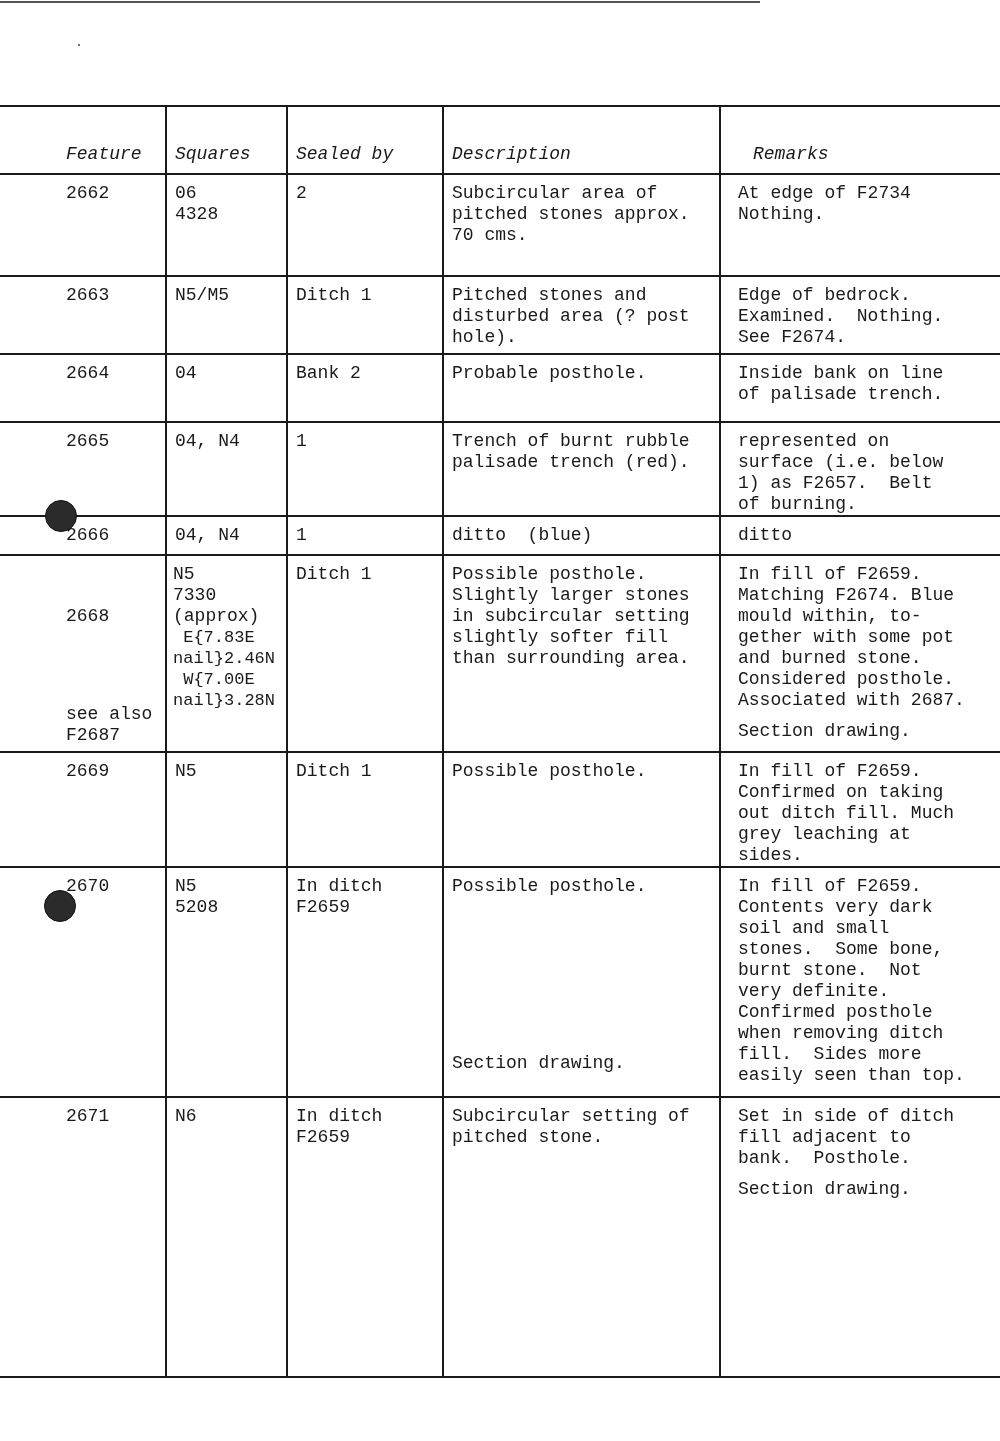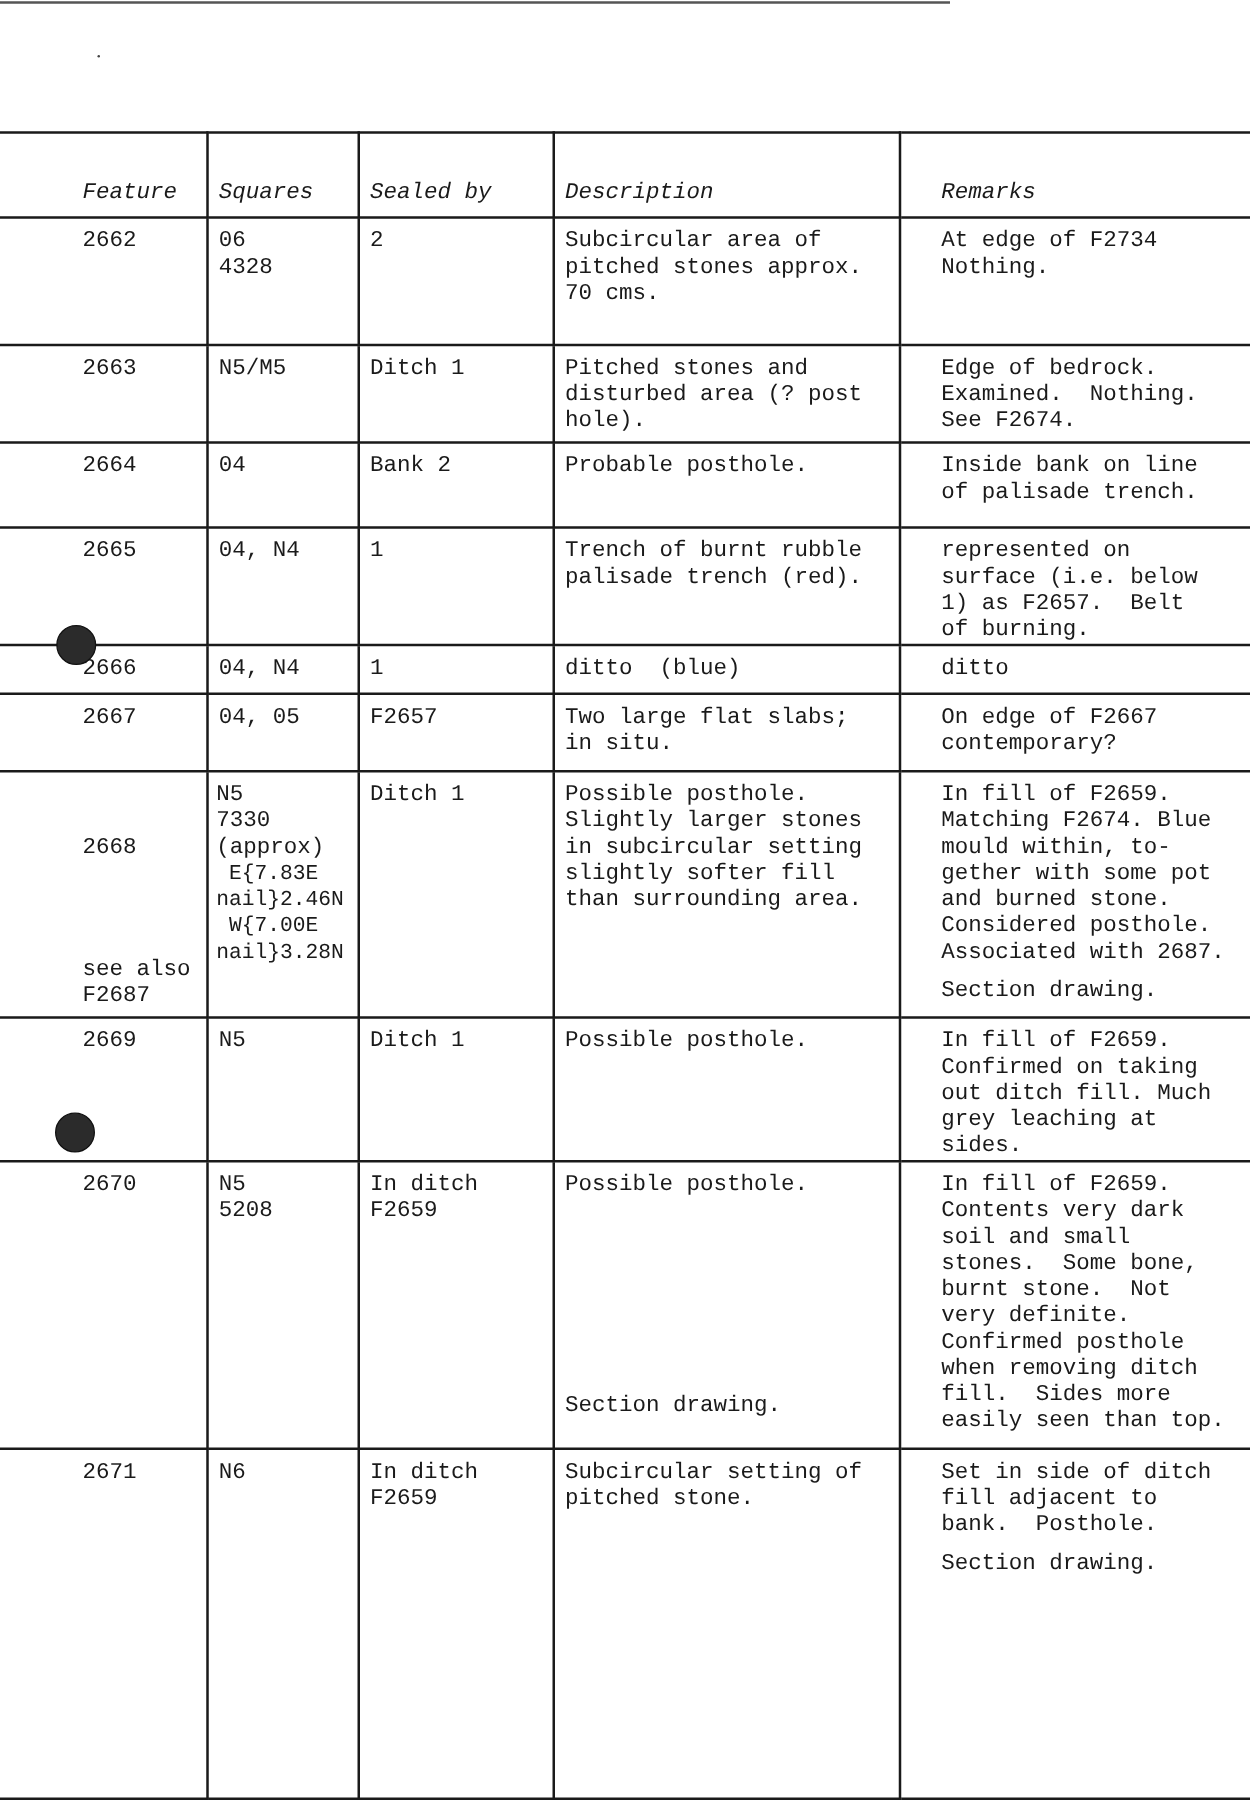--- a/index.html
+++ b/index.html
@@ -60,21 +60,21 @@
     thead th {
       height: 58px;
       vertical-align: bottom;
       padding: 0 6px 8px 8px;
       font-style: italic;
     }
     th.h-feature { padding-left: 66px; }
     th.h-remarks { padding-left: 32px; }
     td { padding: 8px 4px 0 8px; }
     td.feature { padding-left: 66px; position: relative; }
-    td.remarks { padding-left: 32px; }
+    td.remarks { padding-left: 17px; }
     .see-also {
       position: absolute;
       left: 66px;
       bottom: 5px;
       width: 100px;
     }
     .nail {
       font-size: 17px;
       line-height: 21px;
       padding-left: 0;
@@ -163,29 +163,20 @@
       </tr>
 
       <tr style="height:39px;">
         <td class="feature">2666</td>
         <td>04, N4</td>
         <td>1</td>
         <td>ditto  (blue)</td>
         <td class="remarks">ditto</td>
       </tr>
 
-      <tr style="height:62px;">
-        <td class="feature">2667</td>
-        <td>04, 05</td>
-        <td>F2657</td>
-        <td>Two large flat slabs;
-in situ.</td>
-        <td class="remarks">On edge of F2667
-contemporary?</td>
-      </tr>
 
       <tr style="height:197px;">
         <td class="feature">
           <span class="feature-num">2668</span>
           <span class="see-also">see also
 F2687</span>
         </td>
         <td style="padding-left:6px;"><span>N5
 7330
 (approx)</span>

